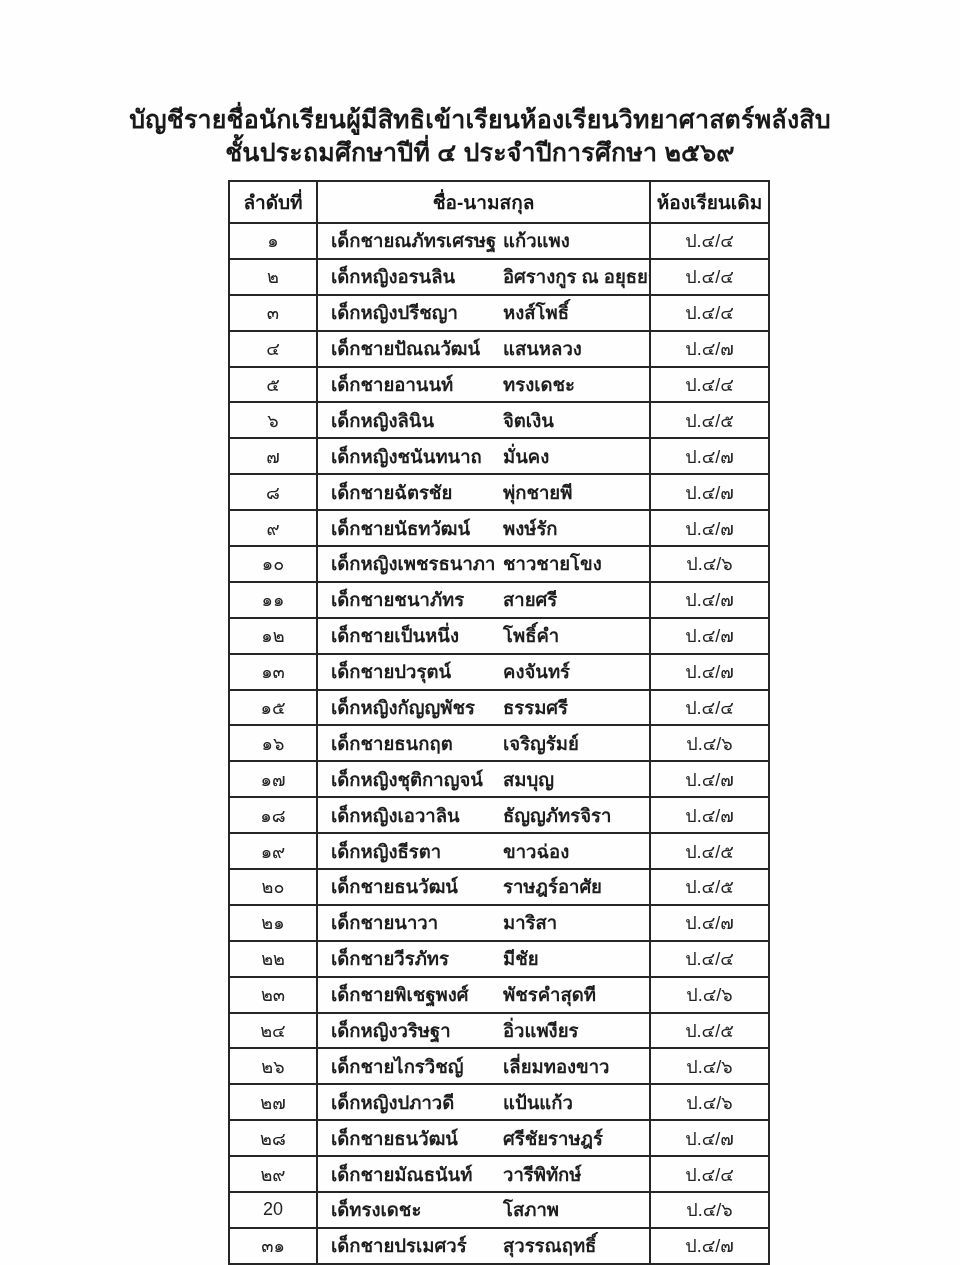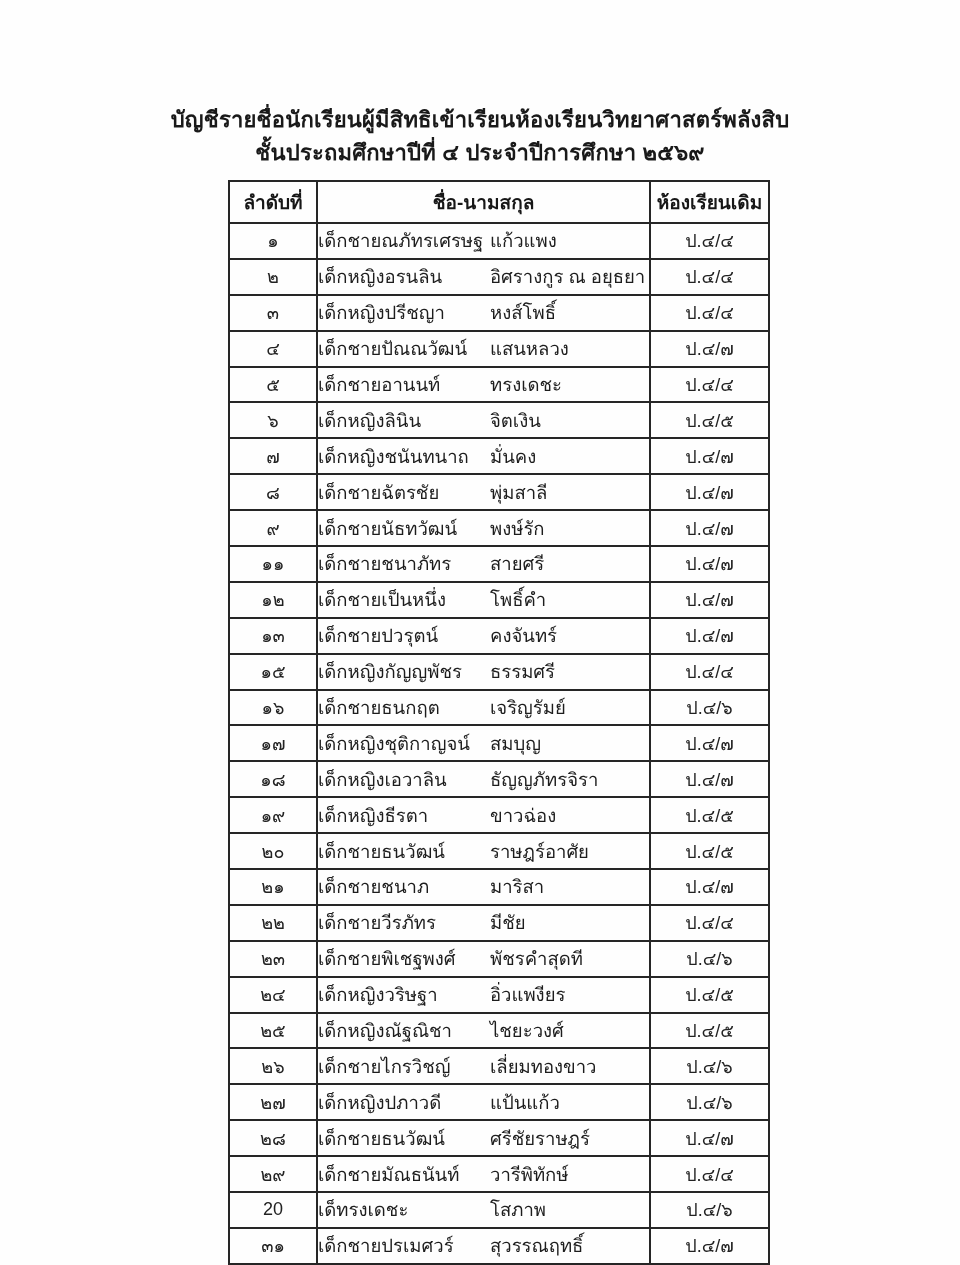--- a/index.html
+++ b/index.html
@@ -20,21 +20,21 @@
     inset: 0;
     background: #fefefe;
   }
   .title-block {
     position: absolute;
     top: 103px;
     left: 0;
     width: 960px;
     text-align: center;
     font-weight: bold;
-    font-size: 22px;
+    font-size: 25px;
     line-height: 33px;
     color: #191919;
     letter-spacing: 0.2px;
   }
   table.student-table {
     position: absolute;
     left: 228px;
     top: 180px;
     width: 540px;
     height: 1085px;
@@ -66,20 +66,22 @@
     font-size: 18px;
     color: #222;
   }
   td.cell-name {
     font-size: 18.5px;
     color: #1d1d1d;
   }
   .name-wrap {
     display: flex;
     align-items: center;
+    padding-left: 13px;
+    font-weight: bold;
   }
   .name-first {
     flex: 0 0 172px;
     overflow: visible;
   }
   .name-last {
     flex: 1 1 auto;
   }
   td.cell-room {
     text-align: center;
@@ -187,37 +189,47 @@
         </span>
       </td>
       <td class="cell-room">ป.๔/๗</td>
     </tr>
 
     <tr>
       <td class="cell-index">๘</td>
       <td class="cell-name">
         <span class="name-wrap">
           <span class="name-first">เด็กชายฉัตรชัย</span>
-          <span class="name-last">พุ่มสาลี</span>
+          <span class="name-last">พุ่กชายพี</span>
         </span>
       </td>
       <td class="cell-room">ป.๔/๗</td>
     </tr>
 
     <tr>
       <td class="cell-index">๙</td>
       <td class="cell-name">
         <span class="name-wrap">
           <span class="name-first">เด็กชายนัธทวัฒน์</span>
           <span class="name-last">พงษ์รัก</span>
         </span>
       </td>
       <td class="cell-room">ป.๔/๗</td>
     </tr>
 
+    <tr>
+      <td class="cell-index">๑๐</td>
+      <td class="cell-name">
+        <span class="name-wrap">
+          <span class="name-first">เด็กหญิงเพชรธนาภา</span>
+          <span class="name-last">ชาวชายโขง</span>
+        </span>
+      </td>
+      <td class="cell-room">ป.๔/๖</td>
+    </tr>
 
     <tr>
       <td class="cell-index">๑๑</td>
       <td class="cell-name">
         <span class="name-wrap">
           <span class="name-first">เด็กชายชนาภัทร</span>
           <span class="name-last">สายศรี</span>
         </span>
       </td>
       <td class="cell-room">ป.๔/๗</td>
@@ -309,21 +321,21 @@
           <span class="name-last">ราษฎร์อาศัย</span>
         </span>
       </td>
       <td class="cell-room">ป.๔/๕</td>
     </tr>
 
     <tr>
       <td class="cell-index">๒๑</td>
       <td class="cell-name">
         <span class="name-wrap">
-          <span class="name-first">เด็กชายชนาภ</span>
+          <span class="name-first">เด็กชายนาวา</span>
           <span class="name-last">มาริสา</span>
         </span>
       </td>
       <td class="cell-room">ป.๔/๗</td>
     </tr>
 
     <tr>
       <td class="cell-index">๒๒</td>
       <td class="cell-name">
         <span class="name-wrap">
@@ -349,30 +361,20 @@
       <td class="cell-index">๒๔</td>
       <td class="cell-name">
         <span class="name-wrap">
           <span class="name-first">เด็กหญิงวริษฐา</span>
           <span class="name-last">อิ่วแพงียร</span>
         </span>
       </td>
       <td class="cell-room">ป.๔/๕</td>
     </tr>
 
-    <tr>
-      <td class="cell-index">๒๕</td>
-      <td class="cell-name">
-        <span class="name-wrap">
-          <span class="name-first">เด็กหญิงณัฐณิชา</span>
-          <span class="name-last">ไชยะวงศ์</span>
-        </span>
-      </td>
-      <td class="cell-room">ป.๔/๕</td>
-    </tr>
 
     <tr>
       <td class="cell-index">๒๖</td>
       <td class="cell-name">
         <span class="name-wrap">
           <span class="name-first">เด็กชายไกรวิชญ์</span>
           <span class="name-last">เลี่ยมทองขาว</span>
         </span>
       </td>
       <td class="cell-room">ป.๔/๖</td>

